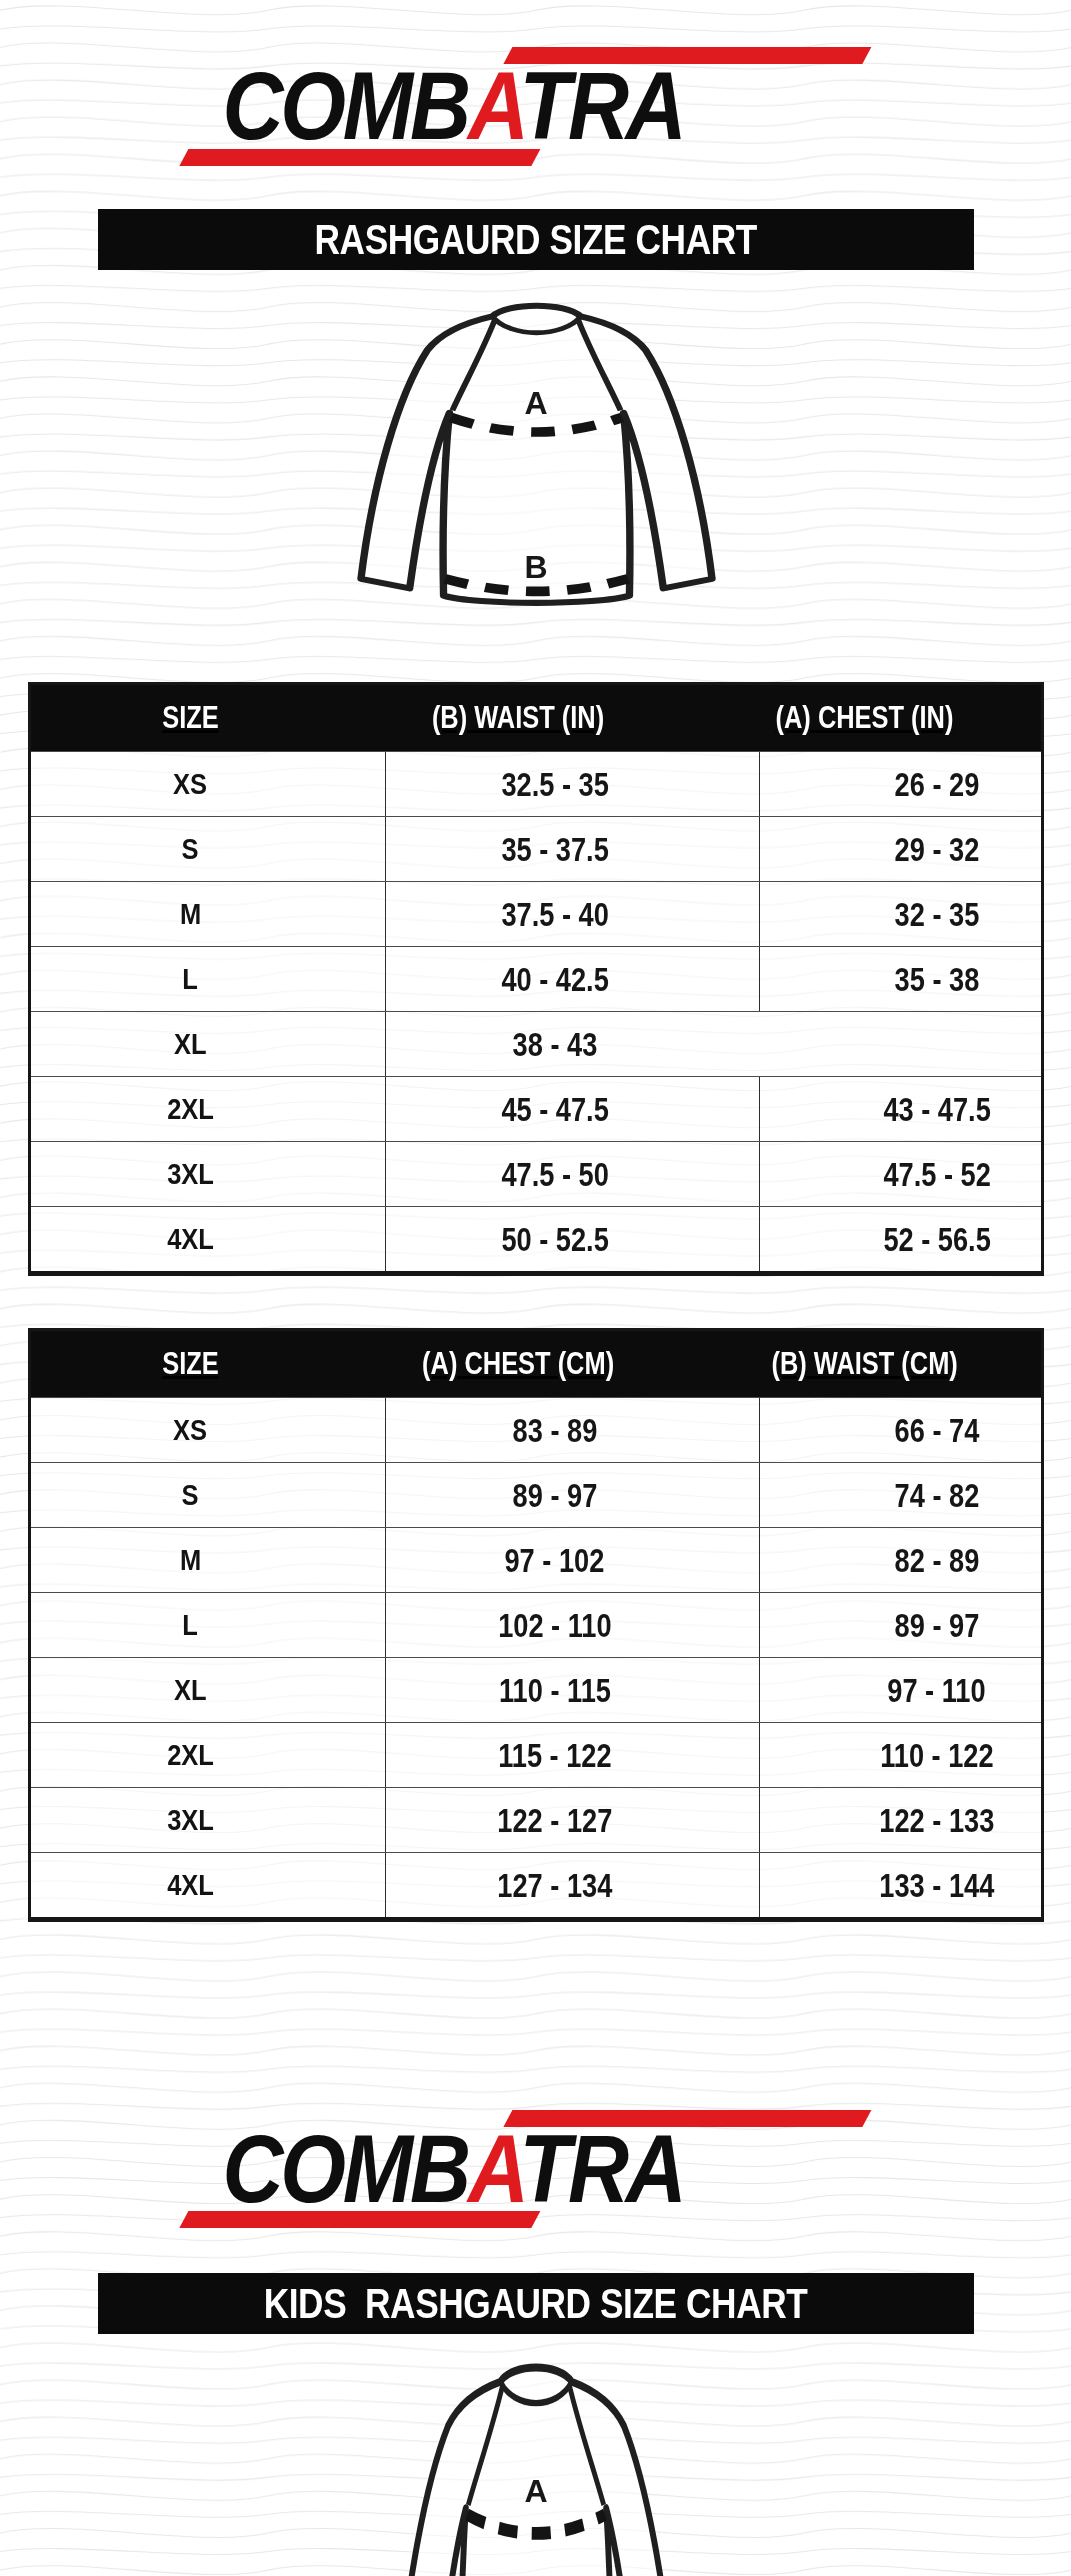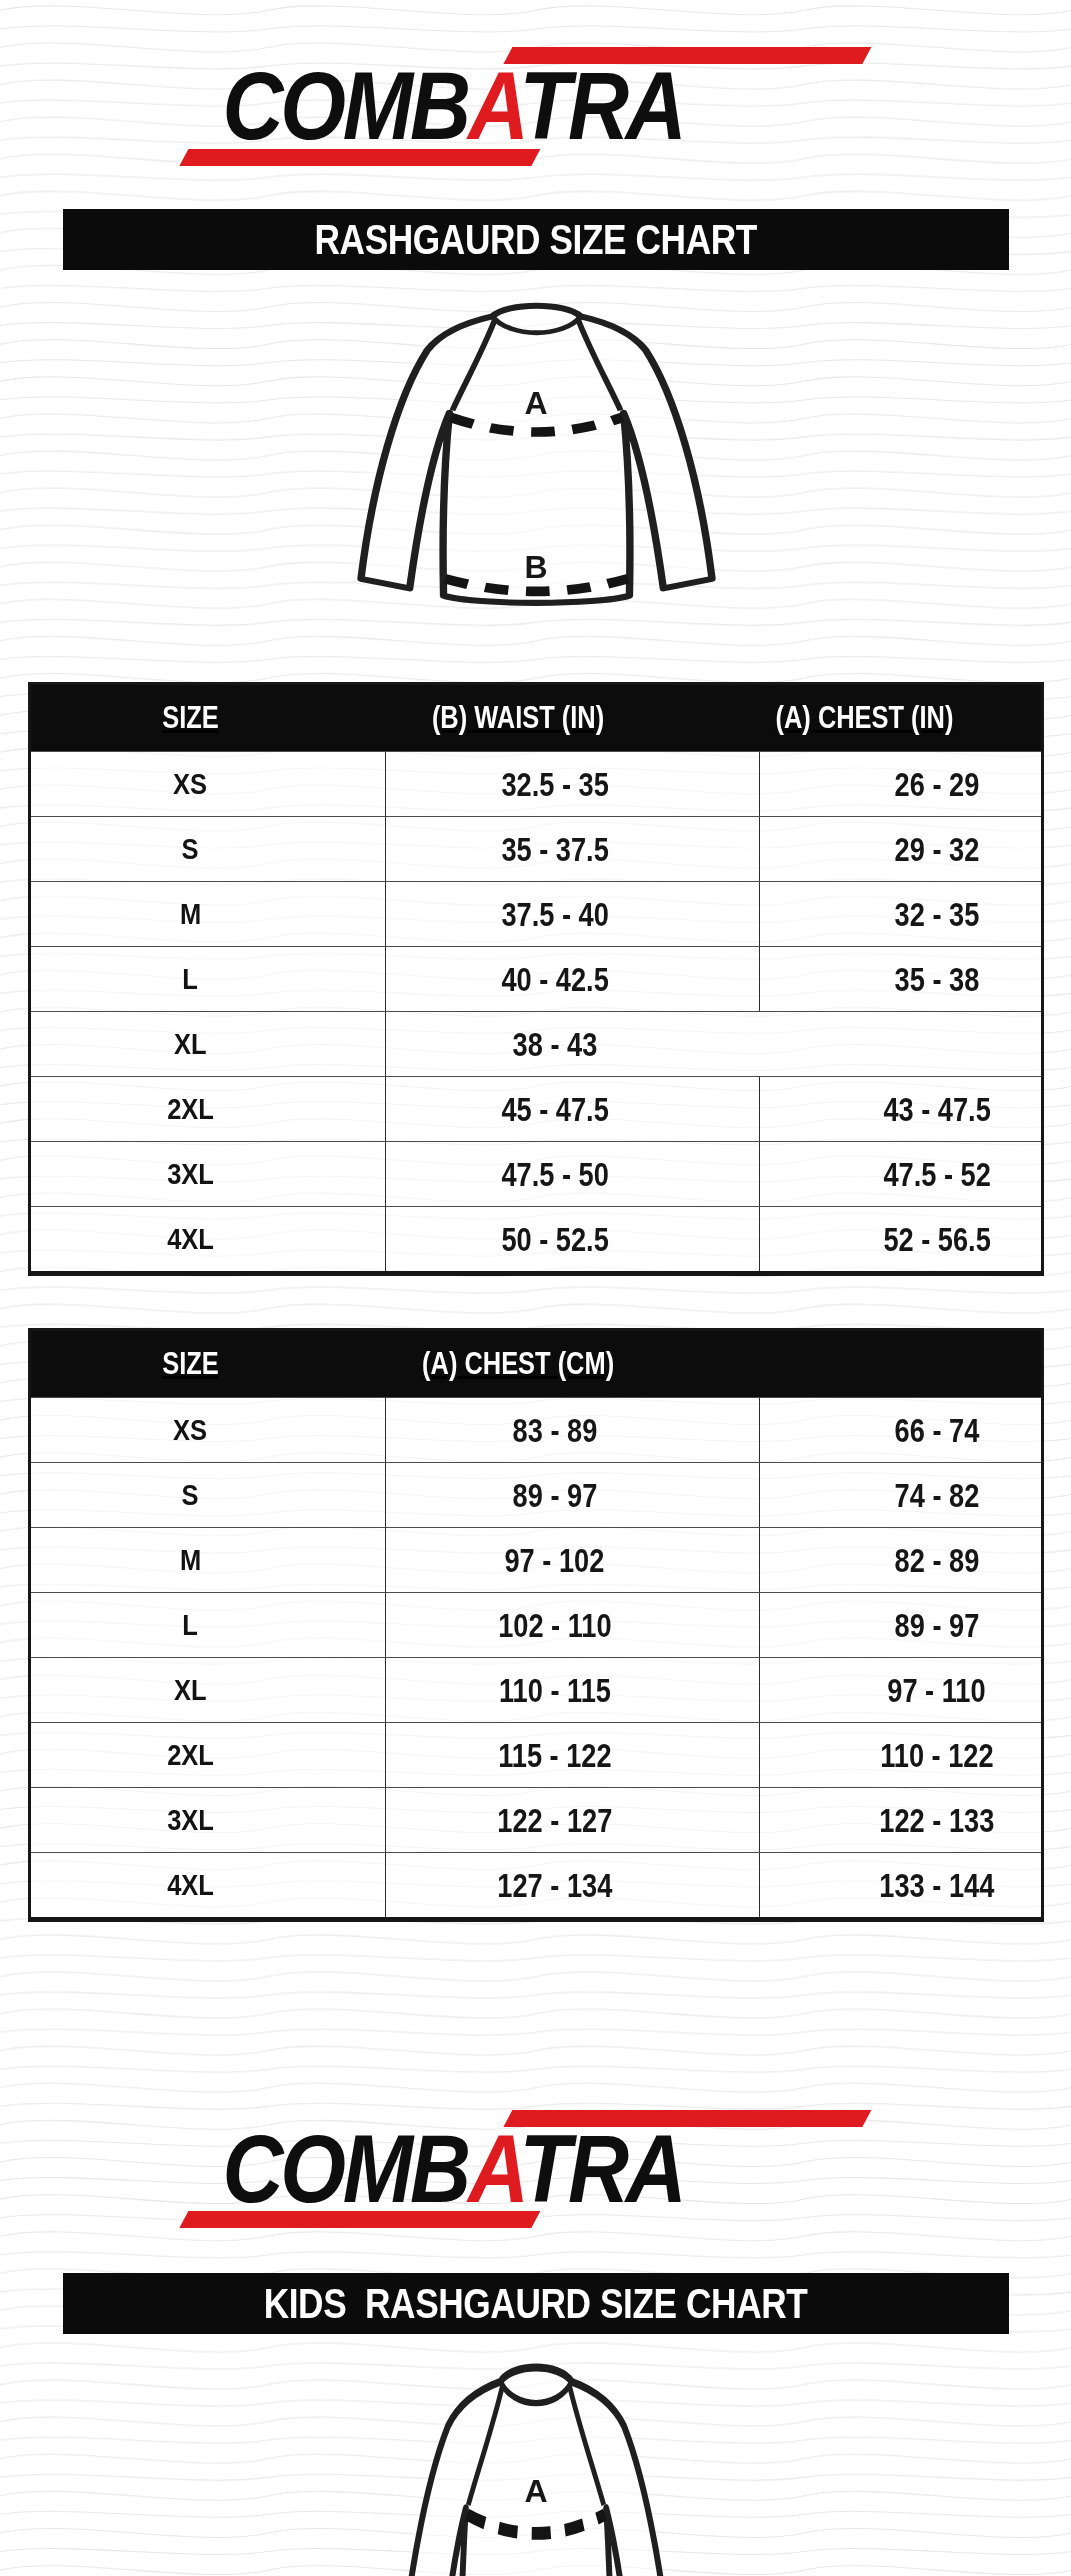--- a/index.html
+++ b/index.html
@@ -11,21 +11,21 @@
   
   .logo{position:relative;width:690px;margin:0 auto;height:121px;text-align:left;}
   .logo-bar{position:absolute;height:16.5px;transform:skewX(-28deg);z-index:0;}
   .logo-bar.top{top:3.1px;left:46%;right:2%;}
   .logo-bar.bottom{bottom:0;left:-1%;width:51%;}
   .logo-text{position:relative;z-index:1;display:inline-block;margin-top:14.4px;
     font-style:italic;font-weight:bold;font-size:96px;line-height:1;
     letter-spacing:-3.6px;color:#0e0e0f;transform:scaleX(.88);white-space:nowrap;}
 
   
-  .banner{width:946px;margin:0 auto;height:61px;background:#0b0b0b;
+  .banner{width:876px;margin:0 auto;height:61px;background:#0b0b0b;
     display:flex;align-items:center;justify-content:center;}
   .banner .cond{color:#ffffff;font-size:43px;font-weight:bold;letter-spacing:-0.5px;}
 
   .cond{display:inline-block;transform:scaleX(.82);transform-origin:center;white-space:pre;line-height:1;}
 
   
   .shirt-wrap{position:relative;margin:0 auto;}
   .shirt-wrap svg{display:block;width:100%;height:100%;}
   .diagram-label{position:absolute;left:0;width:100%;text-align:center;
     font-weight:bold;color:#181818;font-size:32px;line-height:1;}
@@ -208,20 +208,23 @@
       </div>
 
     <div class="sizetable t-adult tb2">
         <div class="trow thead">
           <div class="tcell hcell">
             <span class="cond">SIZE</span>
           </div>
           <div class="tcell hcell">
             <span class="cond">(A) CHEST (CM)</span>
           </div>
+          <div class="tcell hcell">
+            <span class="cond">(B) WAIST (CM)</span>
+          </div>
         </div>
         <div class="trow">
           <div class="tcell scell">
             <span class="cond">XS</span>
           </div>
           <div class="tcell vcell">
             <span class="cond">83 - 89</span>
           </div>
           <div class="tcell vcell">
             <span class="cond">66 - 74</span>

